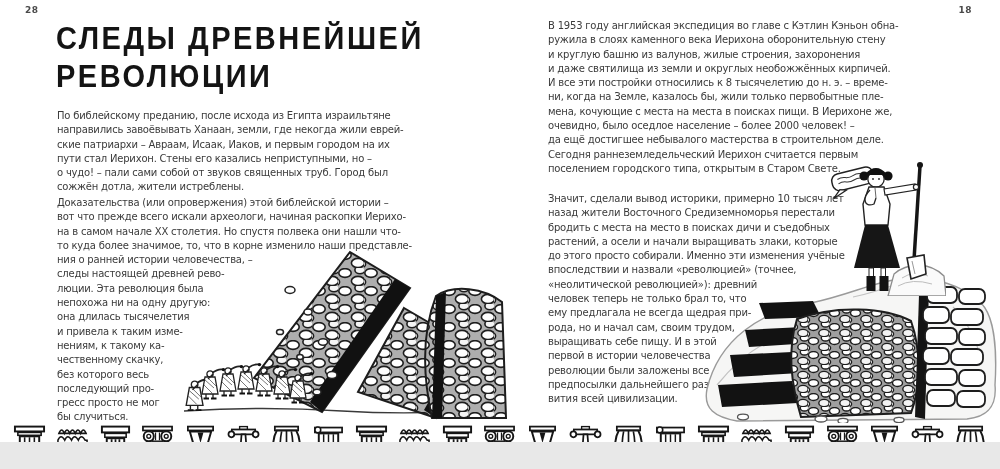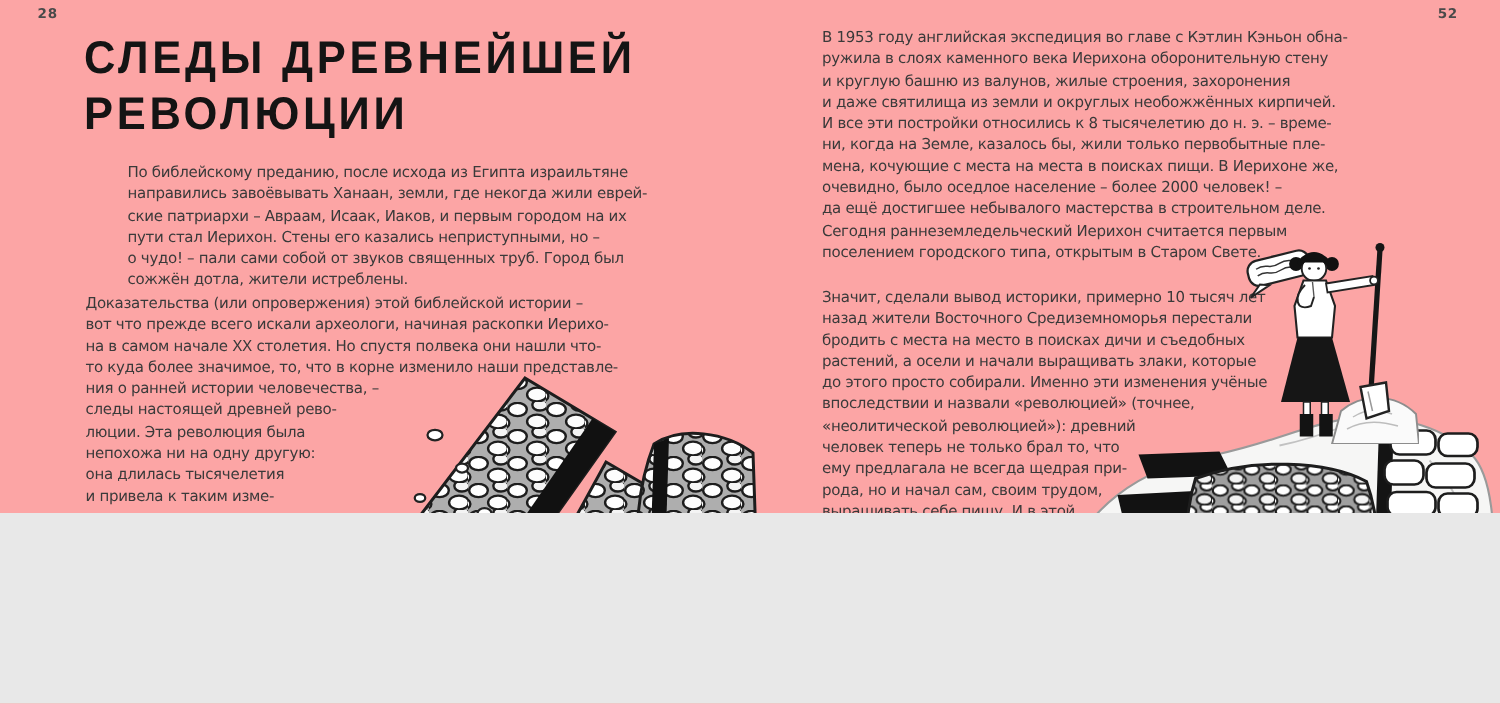--- a/index.html
+++ b/index.html
@@ -1,60 +1,60 @@
 <!DOCTYPE html>
 <html><head>
 <meta charset="utf-8">
 <style>
   html,body{margin:0;padding:0;background:#e8e8e8;}
   .spread{
-    position:relative;width:1000px;height:342px;margin:0 auto;
-    background:#fca5a5;overflow:hidden;
+    position:relative;width:1000px;height:442px;margin:0 auto;
+    background:#ffffff;overflow:hidden;
     font-family:"DejaVu Sans","Liberation Sans",sans-serif;
     color:#3b3b3b;
   }
   .pagenum{
     position:absolute;top:5px;font-size:9px;font-weight:bold;color:#4a4a4a;
     letter-spacing:0.5px;
   }
   .pagenum.left{left:25px;}
   .pagenum.right{right:28px;}
   .title{
     position:absolute;left:56px;top:20px;width:420px;
     font-family:"Liberation Sans",sans-serif;
     font-size:29px;line-height:36px;font-weight:900;color:#141414;
     letter-spacing:2.5px;white-space:pre-line;
     transform:scaleY(1.05);transform-origin:top left;
   }
   .para{
     position:absolute;font-size:10px;line-height:14.3px;
     letter-spacing:-0.2px;white-space:pre-line;color:#3a3a3a;
   }
-  #lp1{left:57px;top:109px;width:352px;margin-left:28px;}
+  #lp1{left:57px;top:109px;width:352px;}
   #lp2{left:57px;top:196px;width:356px;}
   #rp1{left:548px;top:19px;width:352px;}
   #rp2{left:548px;top:192px;width:348px;}
   .illo{position:absolute;}
   #illo-left{left:182px;top:250px;width:325px;height:170px;}
   #illo-right{left:703px;top:267px;width:297px;height:156px;}
   #illo-woman{left:828px;top:158px;width:118px;height:138px;}
   .frieze{
     position:absolute;left:13px;top:423px;width:974px;height:44px;
     display:flex;justify-content:space-between;align-items:flex-end;
   }
   .frieze svg.cap{width:33px;height:42px;display:block;}
   .hidden-defs{position:absolute;width:0;height:0;overflow:hidden;}
 </style>
 </head>
 <body>
 
 <div class="spread">
 
   <div class="pagenum left">28</div>
-  <div class="pagenum right">52</div>
+  <div class="pagenum right">18</div>
 
   <div class="title">СЛЕДЫ ДРЕВНЕЙШЕЙ
 РЕВОЛЮЦИИ</div>
 
   <div class="para" id="lp1">По библейскому преданию, после исхода из Египта израильтяне
 направились завоёвывать Ханаан, земли, где некогда жили еврей-
 ские патриархи – Авраам, Исаак, Иаков, и первым городом на их
 пути стал Иерихон. Стены его казались неприступными, но –
 о чудо! – пали сами собой от звуков священных труб. Город был
 сожжён дотла, жители истреблены.</div>

